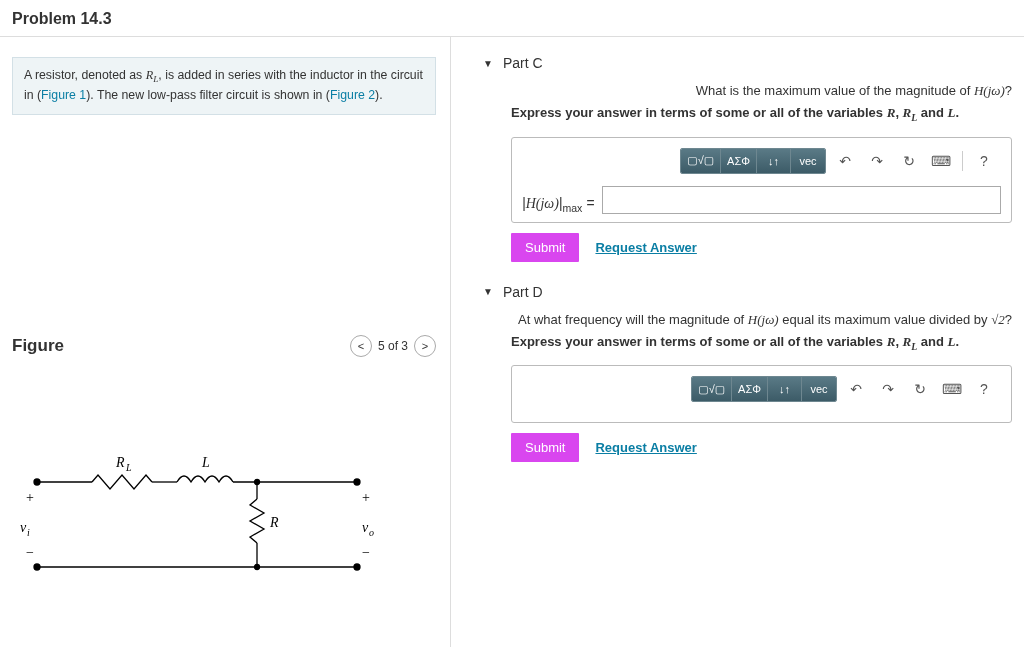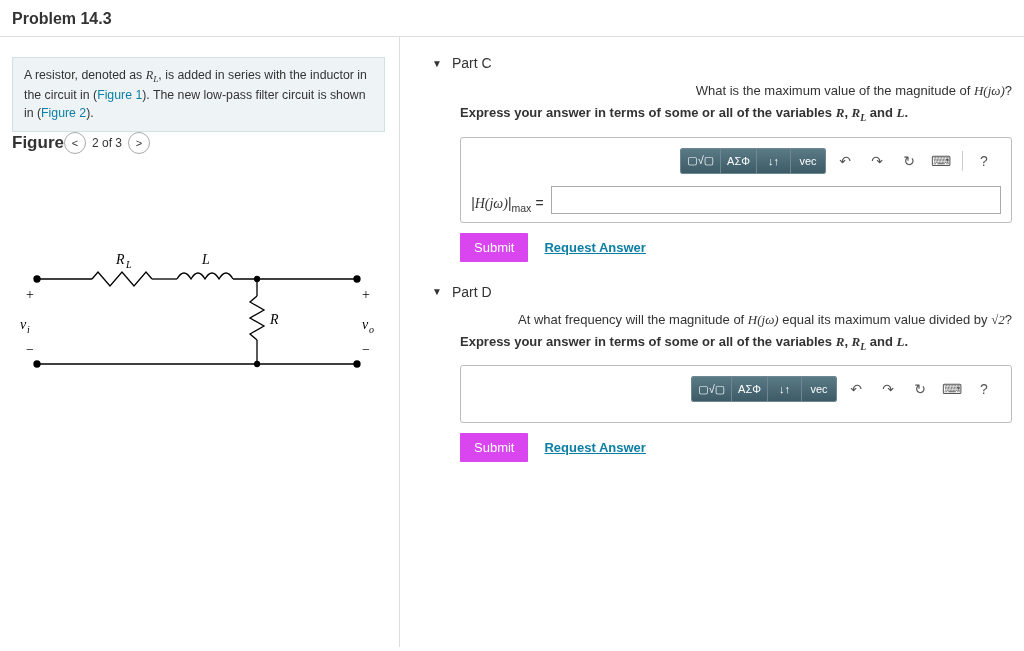--- a/index.html
+++ b/index.html
@@ -1,24 +1,24 @@
 <!DOCTYPE html>
 <html><head>
 <meta charset="utf-8">
 <style>
   * { box-sizing: border-box; margin: 0; padding: 0; }
   body { font-family: Arial, Helvetica, sans-serif; font-size: 13px; color: #333; width: 1024px; height: 651px; overflow: hidden; background: #fff; }
   .header { padding: 10px 12px 8px; border-bottom: 1px solid #ddd; }
   .header h1 { font-size: 16px; font-weight: bold; color: #333; }
   .main { display: flex; height: 610px; }
-  .left { width: 400px; border-right: 1px solid #ddd; padding: 20px 14px 0 12px; }
+  .left { width: 451px; border-right: 1px solid #ddd; padding: 20px 14px 0 12px; }
   .right { flex: 1; padding: 18px 12px 0 32px; }
   .intro-box { background: #eef4f6; border: 1px solid #d3e0e6; padding: 9px 11px; font-size: 12.3px; line-height: 1.45; color: #333; }
   .figlink { color: #0a7ea4; }
-  .figure-header { display: flex; align-items: center; justify-content: flex-start; }
+  .figure-header { display: flex; align-items: center; justify-content: space-between; margin-top: 220px; }
   .figure-header h2 { font-size: 17px; font-weight: bold; }
   .fig-nav { display: flex; align-items: center; gap: 6px; font-size: 12px; color: #333; }
   .nav-btn { width: 22px; height: 22px; border: 1px solid #aaa; border-radius: 50%; background: #fff; display: flex; align-items: center; justify-content: center; font-size: 11px; cursor: pointer; }
   .circuit { margin-top: 90px; position: relative; width: 370px; height: 140px; }
   .circuit svg { width: 370px; height: 140px; }
   .part { margin-bottom: 22px; }
   .part-head { display: flex; align-items: center; gap: 10px; margin-bottom: 12px; }
   .disc { font-size: 10px; color: #333; }
   .part-title { font-weight: normal; font-size: 14px; }
   .q-text { font-size: 13px; margin: 0 0 6px 28px; text-align: right; }
@@ -50,21 +50,21 @@
 
   <div class="left">
     <div class="intro-box">
       <span>A resistor, denoted as </span><span class="math-i">R<span class="sub">L</span></span><span>, is added in series with the inductor in the circuit in (</span><span class="figlink">Figure 1</span><span>). The new low-pass filter circuit is shown in (</span><span class="figlink">Figure 2</span><span>).</span>
     </div>
 
     <div class="figure-header">
       <h2>Figure</h2>
       <div class="fig-nav">
         <div class="nav-btn">&lt;</div>
-        <span>2 of 3</span>
+        <span>5 of 3</span>
         <div class="nav-btn">&gt;</div>
       </div>
     </div>
 
     <div class="circuit">
       <svg viewBox="0 0 370 140">
         <g stroke="#000" stroke-width="1.3" fill="none">
 
           <line x1="25" y1="35" x2="80" y2="35"></line>
 

